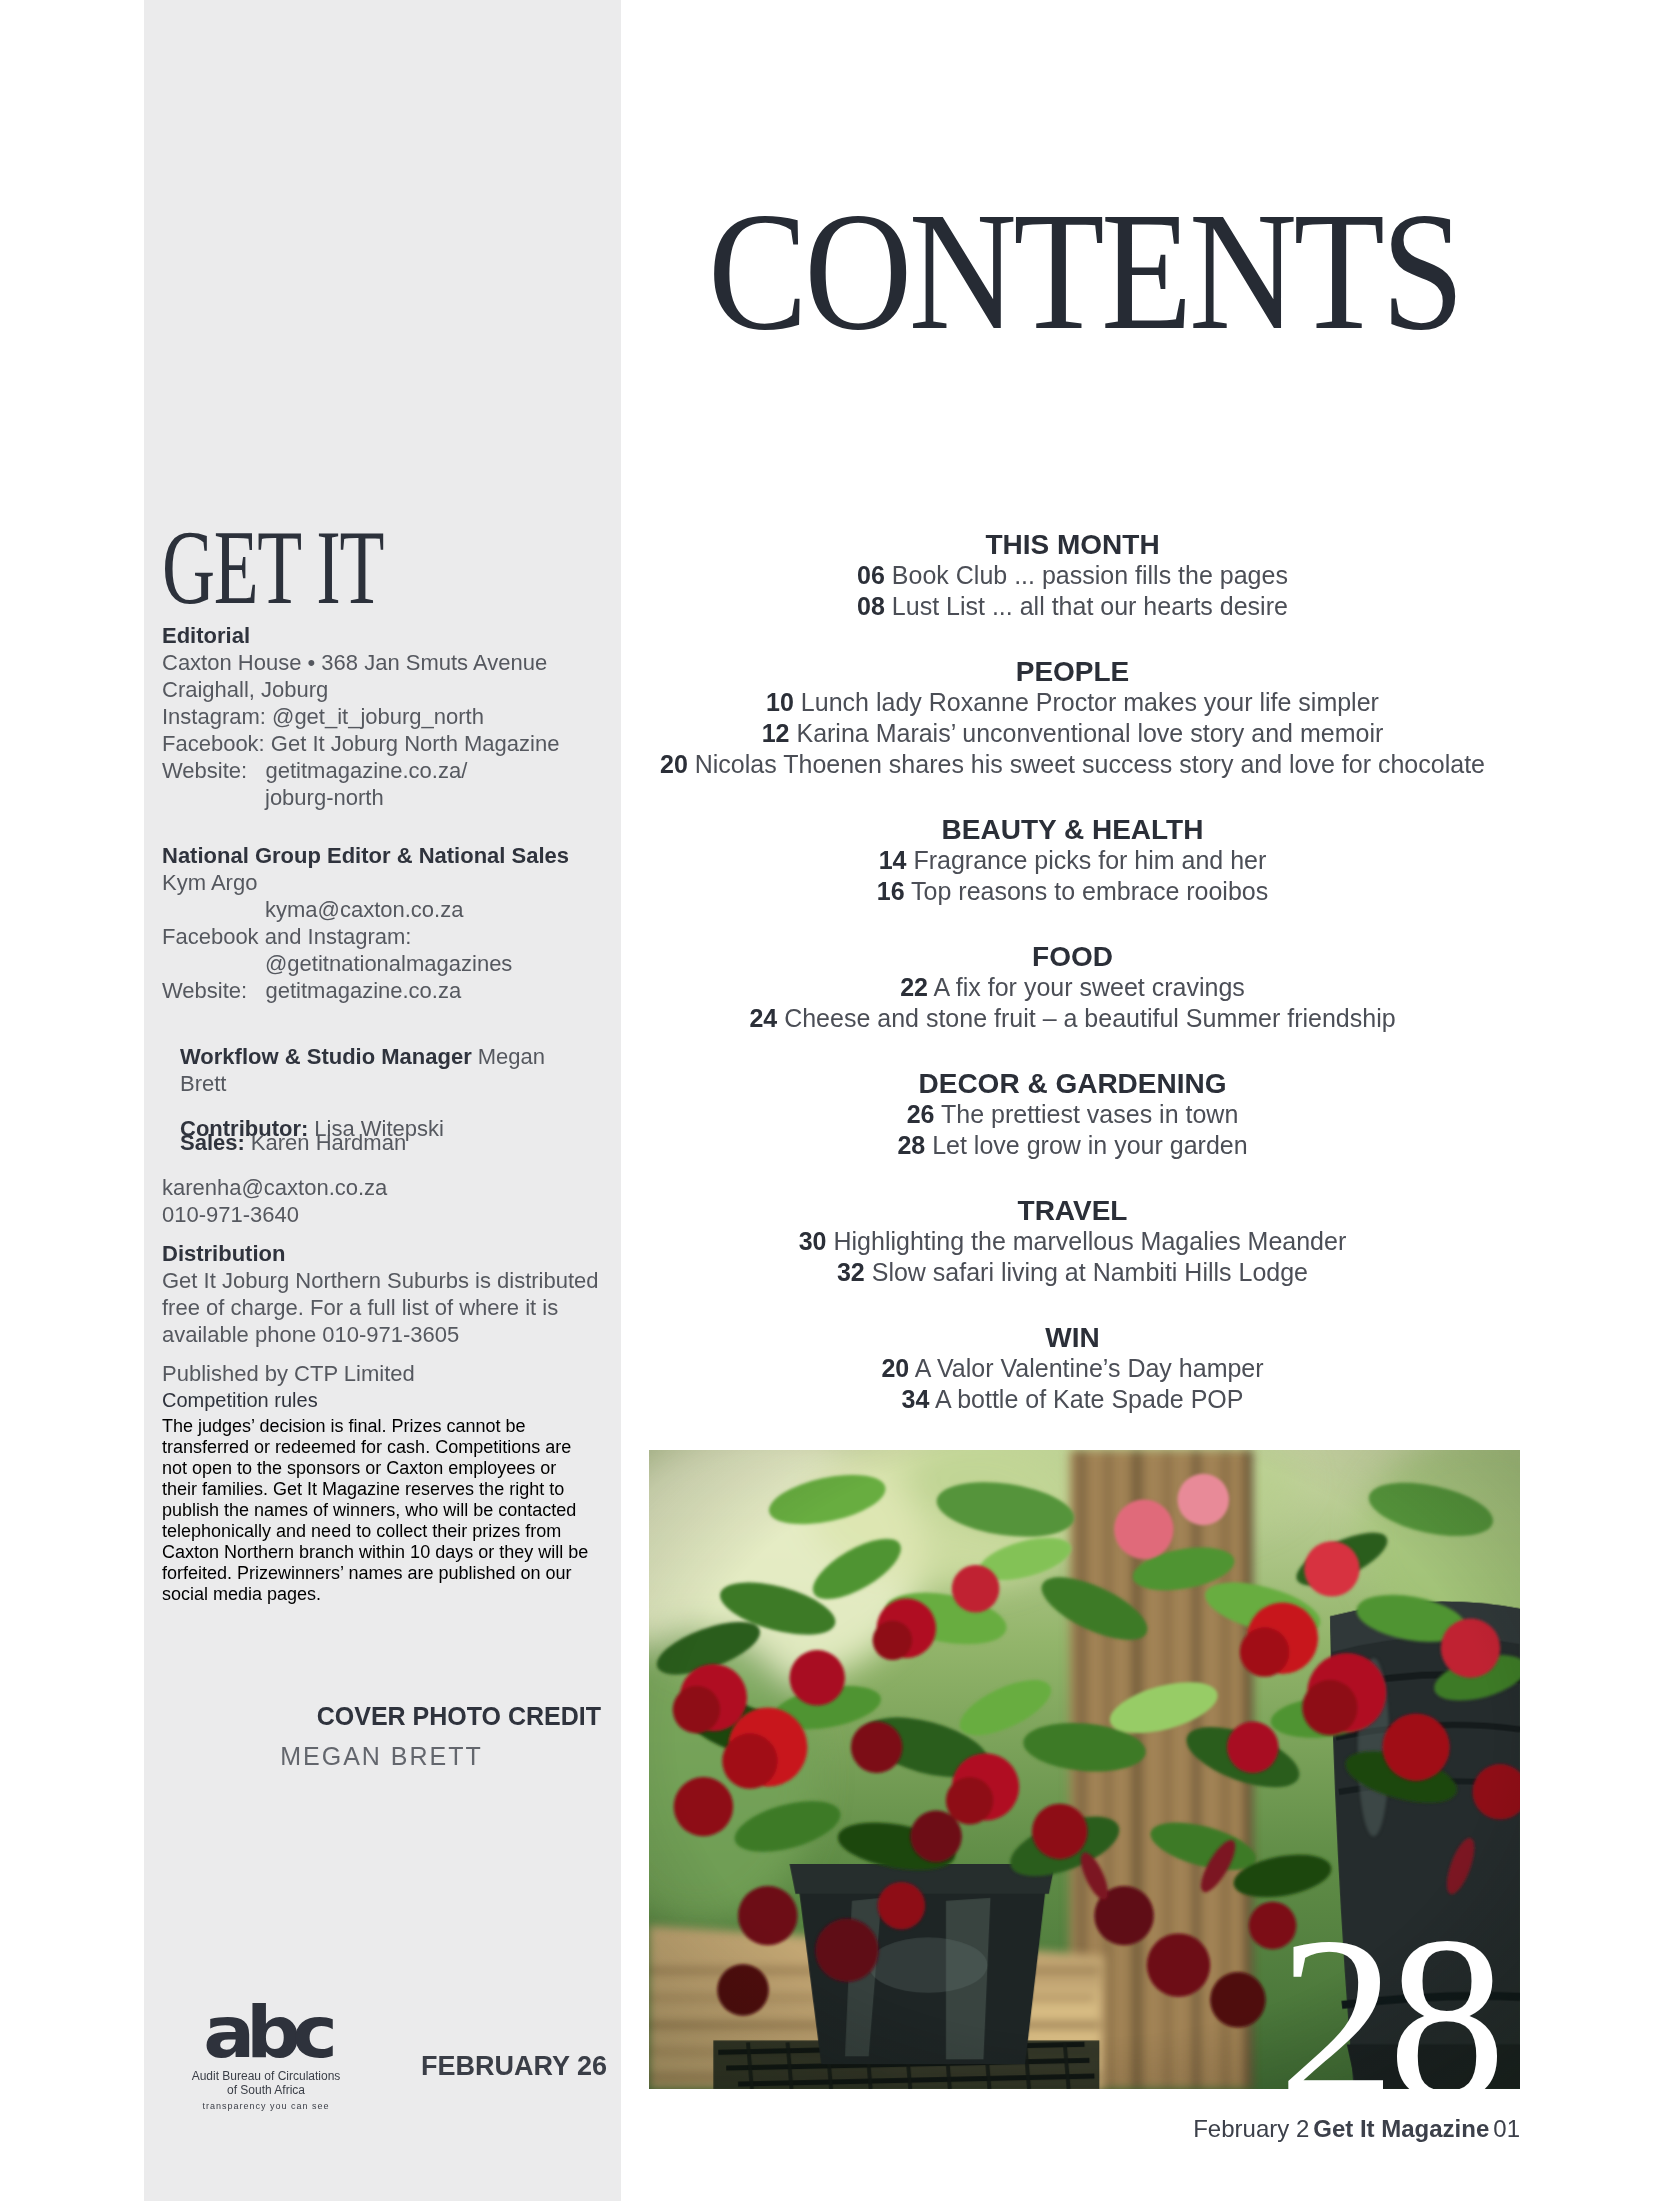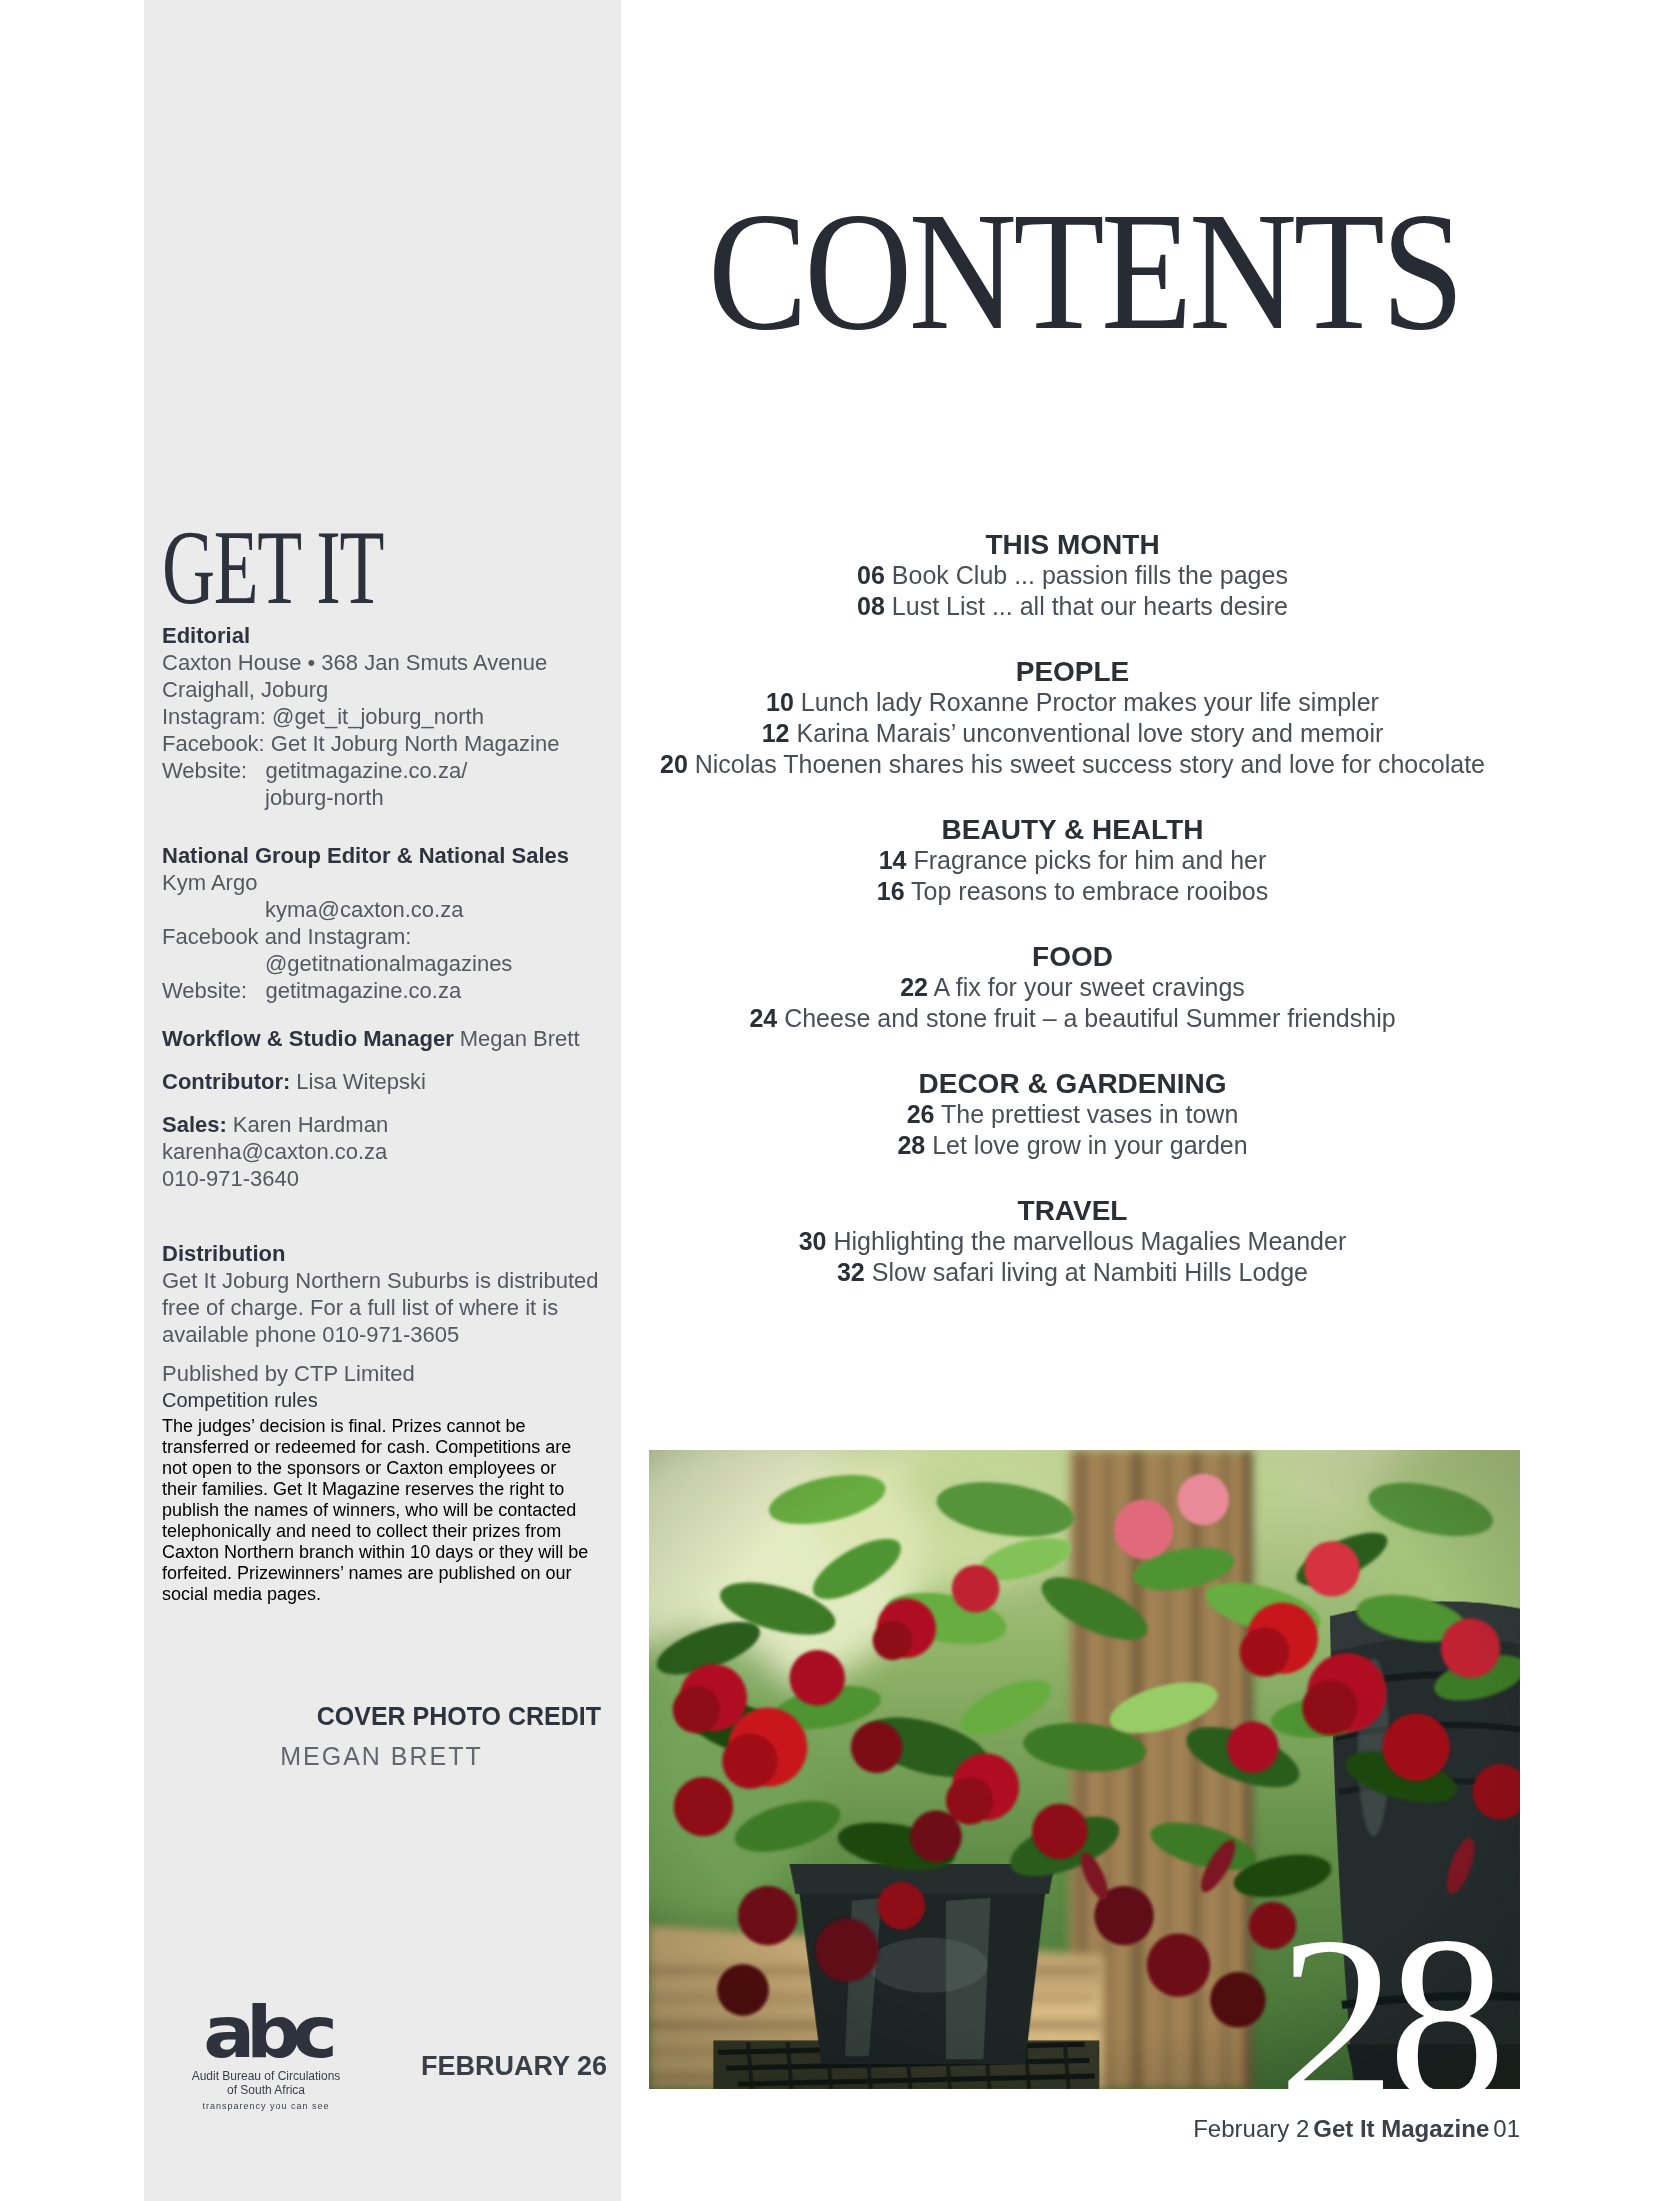--- a/index.html
+++ b/index.html
@@ -7,21 +7,21 @@
         font-family:"Liberation Sans",sans-serif;overflow:hidden;}
 
   
   .sidebar{position:absolute;left:144px;top:0;width:477px;height:2202px;background:#ebebec;}
   .sb-abs{position:absolute;left:18px;right:20px;}
   .logo{font-family:"Liberation Serif","DejaVu Serif",serif;font-size:105px;line-height:1;
         color:#2c313b;transform:scaleX(.70);transform-origin:left top;letter-spacing:-2px;white-space:nowrap;}
   .sb-h{font-weight:bold;color:#2f333d;font-size:22px;line-height:27px;margin:0;}
   .sb-line{color:#55585f;font-size:22px;line-height:27px;margin:0;}
   .indent{padding-left:103px;}
-  .sb-pair{margin:0;font-size:22px;line-height:27px;color:#55585f;}
+  .sb-pair{margin:18px;font-size:22px;line-height:27px;color:#55585f;}
   .sb-pair b{color:#2f333d;margin-right:6px;}
   .fineprint-h{font-weight:normal;color:#2f333d;font-size:20px;line-height:24px;margin:0;}
   .fineprint{color:#000000;font-size:18px;line-height:21px;margin:4px 0 0 0;width:428px;}
   .pub{margin-top:12px;}
   .cover-credit{text-align:center;}
   .cover-credit .cc-h{font-weight:bold;font-size:25px;color:#2f333d;margin:0;line-height:30px;text-align:right;}
   .cover-credit .cc-v{font-size:25px;color:#63666d;margin:10px 0 0 0;letter-spacing:2px;line-height:30px;}
   .abc{width:208px;text-align:center;}
   .abc-glyph{font-family:"DejaVu Sans",sans-serif;font-weight:bold;font-size:77px;line-height:61px;
              letter-spacing:-9px;color:#2e323c;transform:scaleY(.92);}
@@ -152,20 +152,25 @@
         </div>
         <div class="toc-section">
           <h3 class="toc-heading">DECOR &amp; GARDENING</h3>
           <p class="toc-item"><b class="toc-page">26</b> <span>The prettiest vases in town</span></p>
           <p class="toc-item"><b class="toc-page">28</b> <span>Let love grow in your garden</span></p>
         </div>
         <div class="toc-section">
           <h3 class="toc-heading">TRAVEL</h3>
           <p class="toc-item"><b class="toc-page">30</b> <span>Highlighting the marvellous Magalies Meander</span></p>
           <p class="toc-item"><b class="toc-page">32</b> <span>Slow safari living at Nambiti Hills Lodge</span></p>
+        </div>
+        <div class="toc-section">
+          <h3 class="toc-heading">WIN</h3>
+          <p class="toc-item"><b class="toc-page">20</b> <span>A Valor Valentine’s Day hamper</span></p>
+          <p class="toc-item"><b class="toc-page">34</b> <span>A bottle of Kate Spade POP</span></p>
         </div>
       </div>
 
     <figure class="photo">
       <svg viewBox="0 0 880 645" preserveAspectRatio="none">
         <defs>
           <linearGradient id="pgbg" x1="0" y1="0" x2="0" y2="1">
             <stop offset="0" stop-color="#c9d6a4"></stop>
               <stop offset=".3" stop-color="#93b56b"></stop>
             <stop offset=".65" stop-color="#5f8c46"></stop>

